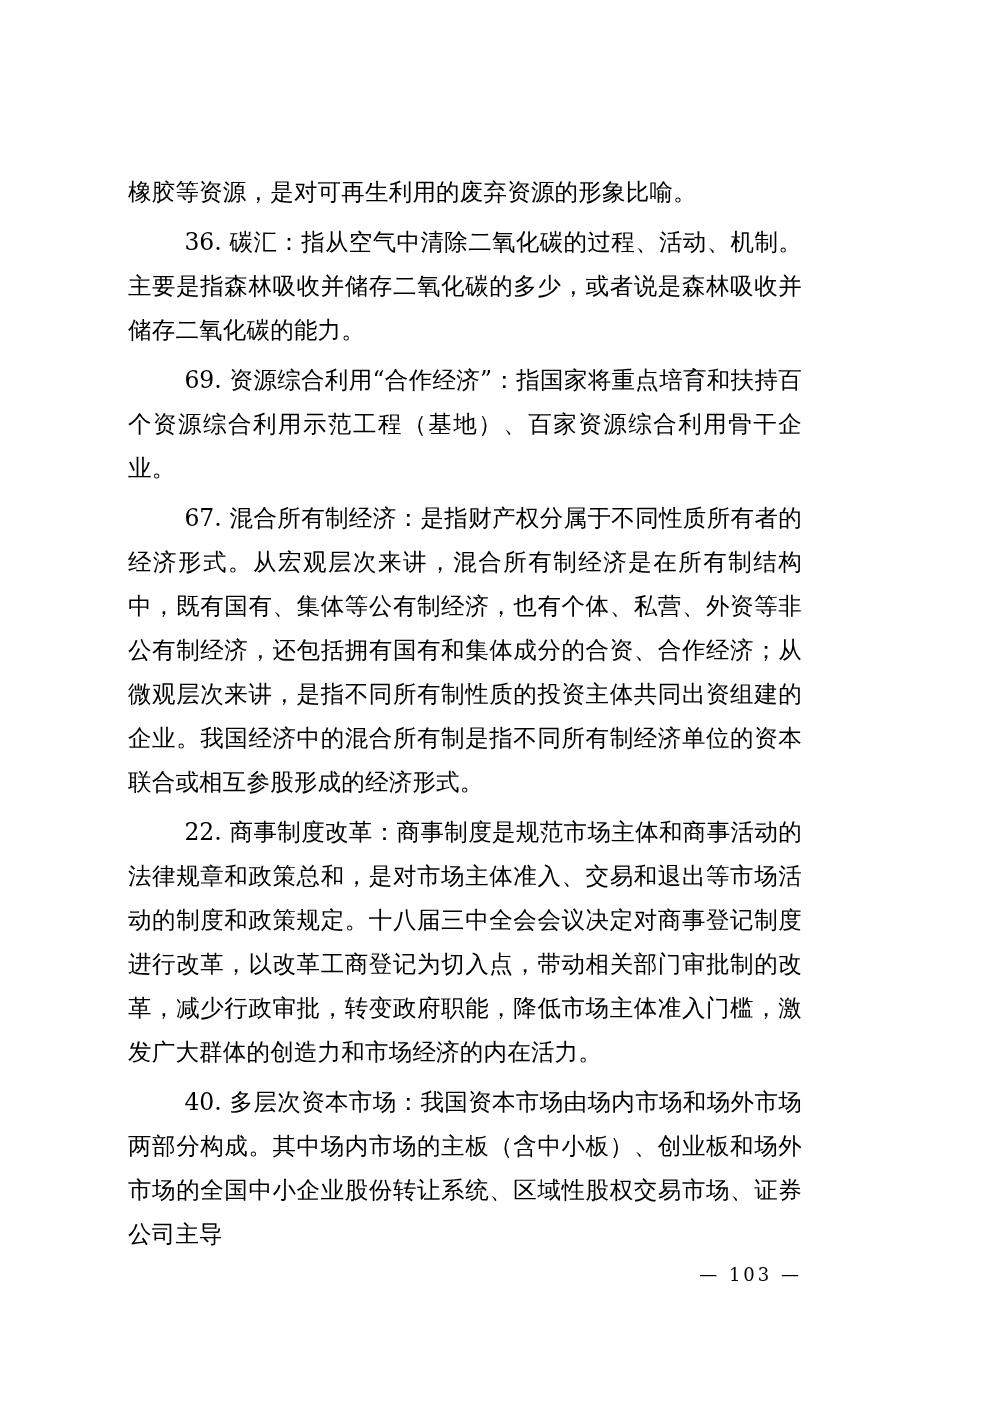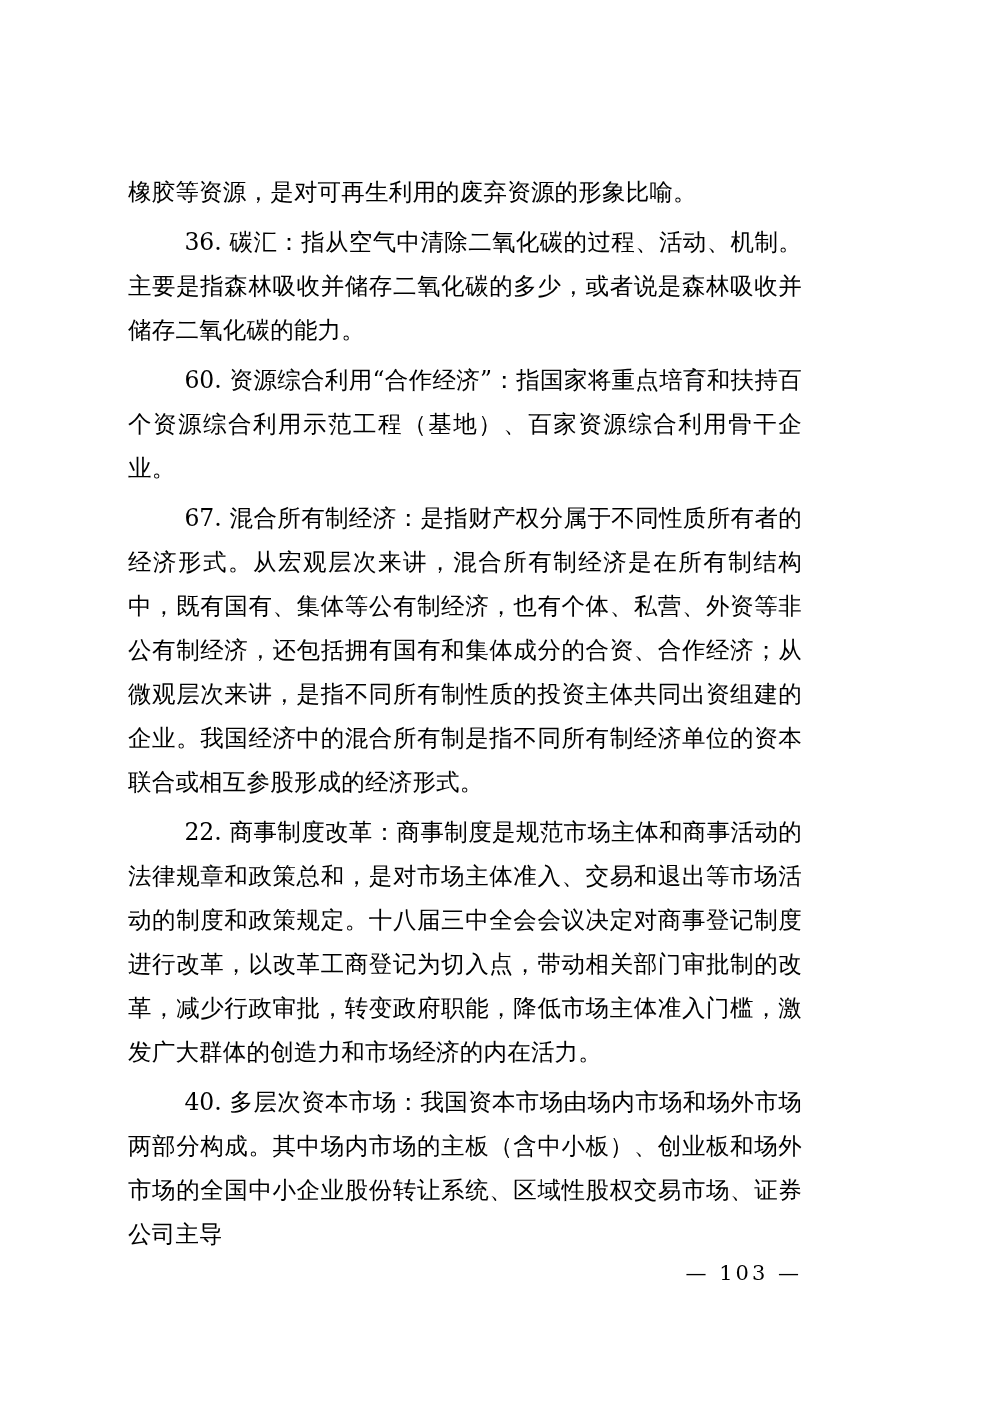--- a/index.html
+++ b/index.html
@@ -41,21 +41,21 @@
   }
   .term {
     font-weight: normal;
   }
   .page-number {
     position: absolute;
     left: 0;
     right: 118px;
     bottom: 118px;
     text-align: right;
-    font-size: 21px;
+    font-size: 18px;
     font-family: "DejaVu Serif", "Liberation Serif", serif;
     letter-spacing: 3px;
     color: #000;
   }
 </style>
 </head>
 <body>
 
 <div class="page">
 
@@ -64,21 +64,21 @@
     <p class="para cont">
       <span>橡胶等资源，是对可再生利用的废弃资源的形象比喻。</span>
     </p>
 
     <p class="para indent">
       <span class="num">36.</span>
       <span class="term">碳汇：指从空气中清除二氧化碳的过程、活动、机制。主要是指森林吸收并储存二氧化碳的多少，或者说是森林吸收并储存二氧化碳的能力。</span>
     </p>
 
     <p class="para indent">
-      <span class="num">60.</span>
+      <span class="num">69.</span>
       <span class="term">资源综合利用“合作经济”：指国家将重点培育和扶持百个资源综合利用示范工程（基地）、百家资源综合利用骨干企业。</span>
     </p>
 
     <p class="para indent">
       <span class="num">67.</span>
       <span class="term">混合所有制经济：是指财产权分属于不同性质所有者的经济形式。从宏观层次来讲，混合所有制经济是在所有制结构中，既有国有、集体等公有制经济，也有个体、私营、外资等非公有制经济，还包括拥有国有和集体成分的合资、合作经济；从微观层次来讲，是指不同所有制性质的投资主体共同出资组建的企业。我国经济中的混合所有制是指不同所有制经济单位的资本联合或相互参股形成的经济形式。</span>
     </p>
 
     <p class="para indent">
       <span class="num">22.</span>

